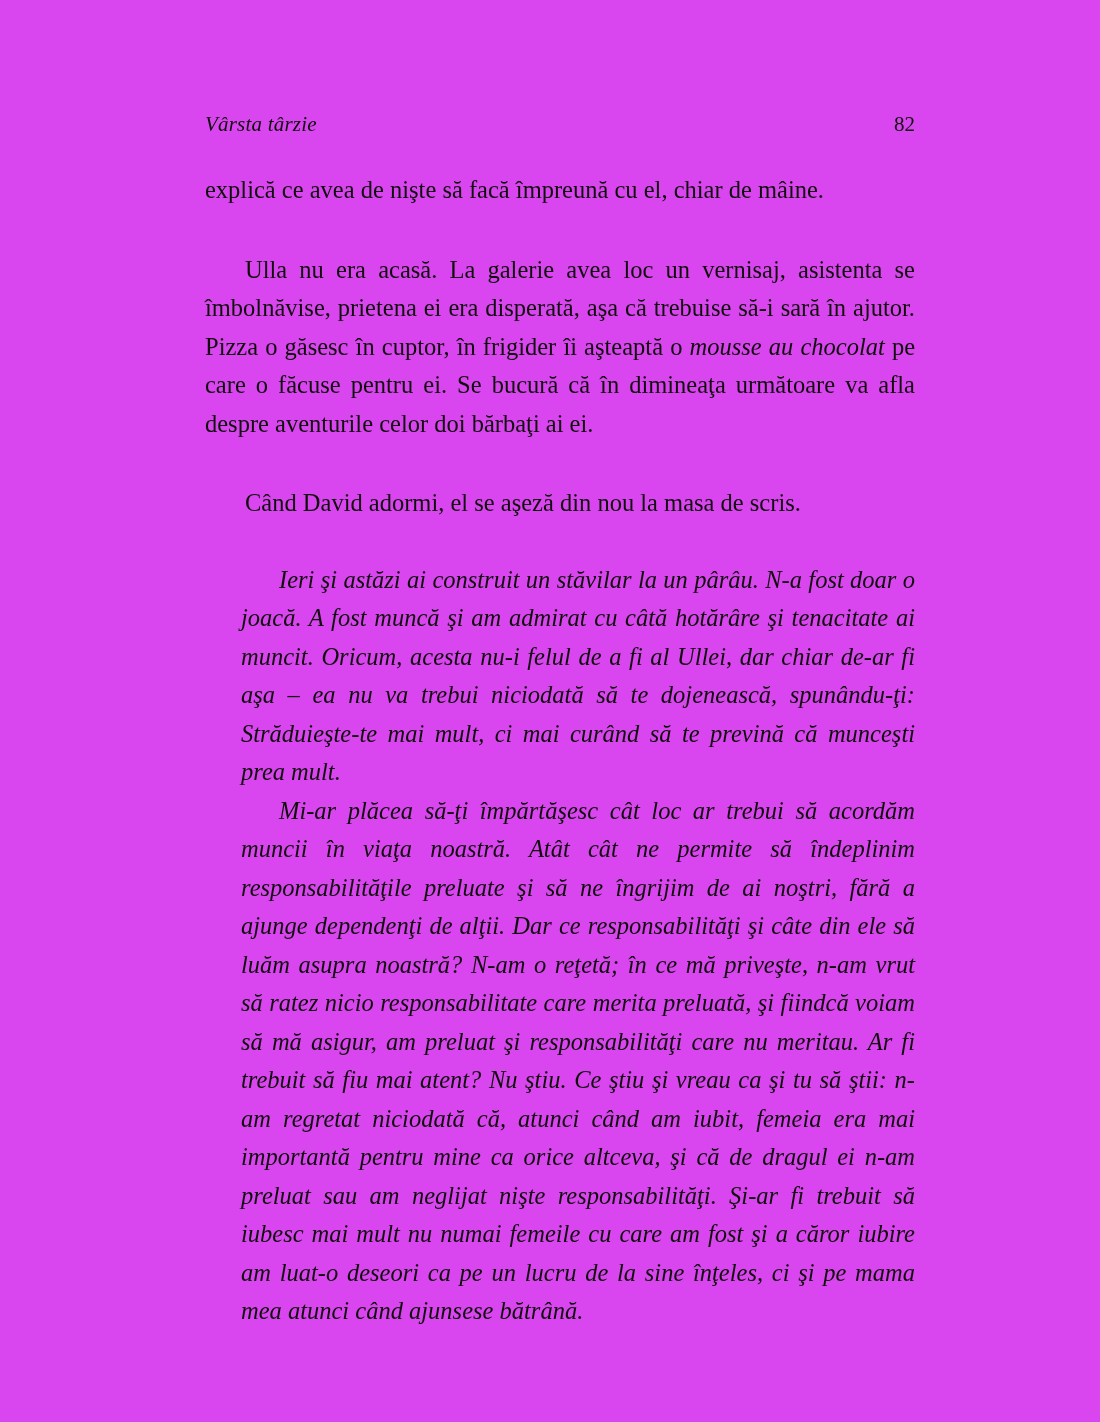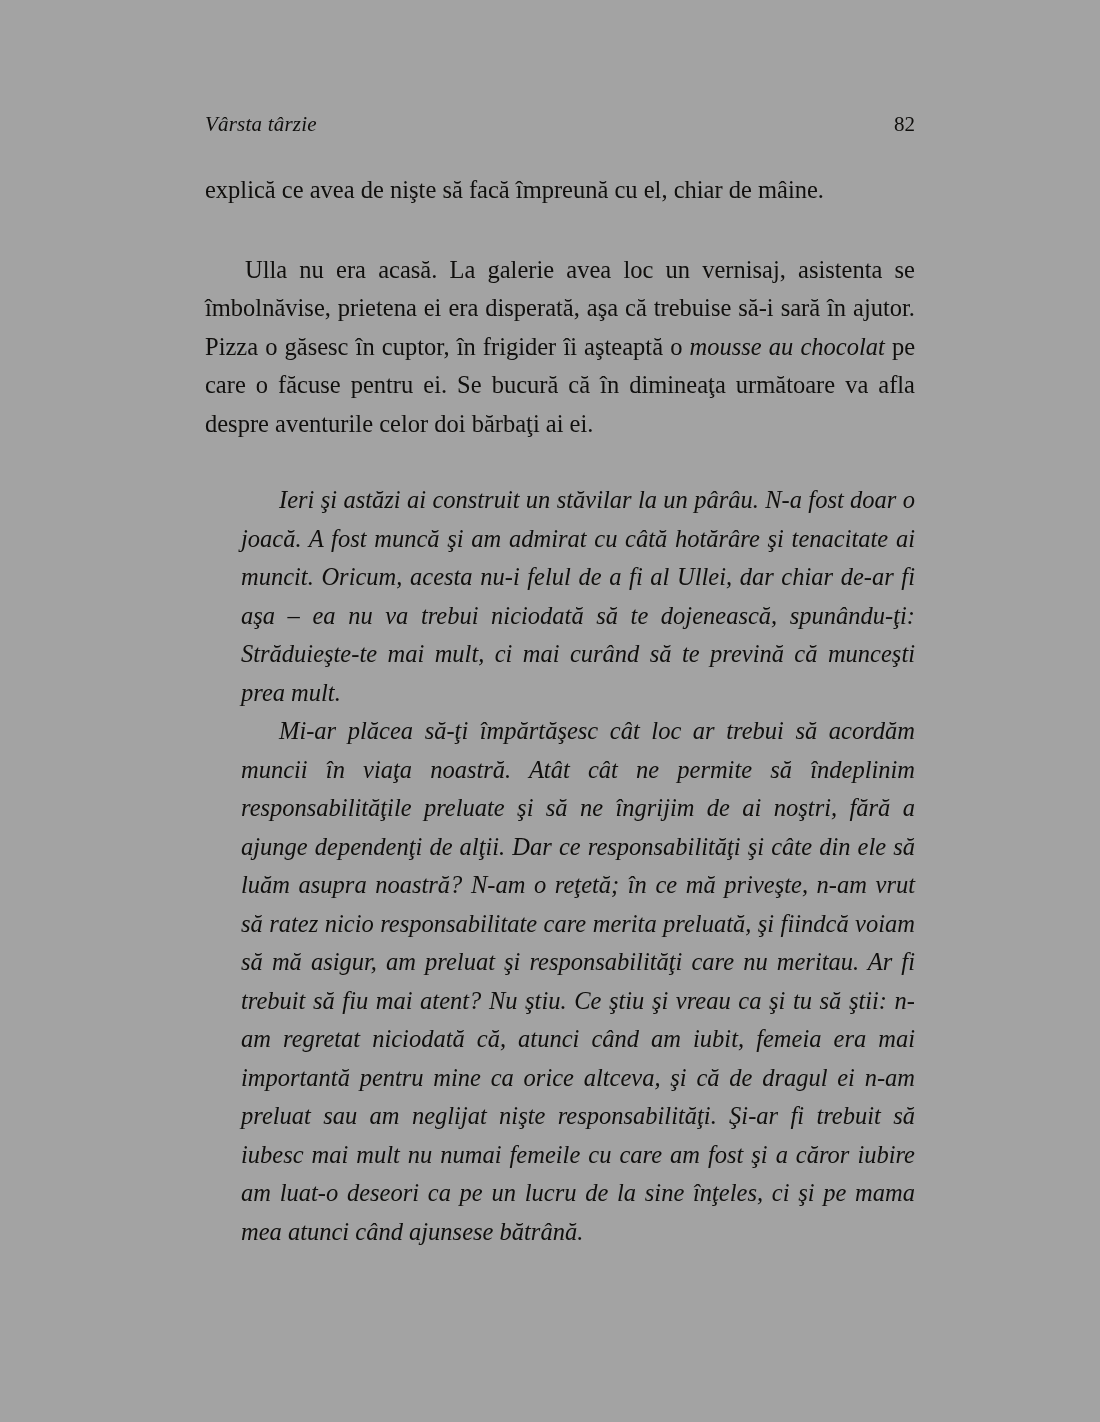--- a/index.html
+++ b/index.html
@@ -14,21 +14,21 @@
     color: #100f0d;
     position: relative;
     overflow: hidden;
   }
   .page {
     position: absolute;
     left: 0;
     top: 0;
     width: 1100px;
     height: 1422px;
-    background: #a3a3a3;
+    background: #d946ef;
   }
   .content {
     position: absolute;
     left: 205px;
     top: 112px;
     width: 710px;
   }
   .running-head {
     display: flex;
     justify-content: space-between;
@@ -83,20 +83,21 @@
   <div class="content">
 
     <div class="running-head">
       <span class="title">Vârsta târzie</span>
       <span class="folio">82</span>
     </div>
 
     <div class="body-text">
       <p>explică ce avea de nişte să facă împreună cu el, chiar de mâine.</p>
       <p class="indent"><span>Ulla nu era acasă. La galerie avea loc un vernisaj, asistenta se îmbolnăvise, prietena ei era disperată, aşa că trebuise să-i sară în ajutor. Pizza o găsesc în cuptor, în frigider îi aşteaptă o </span><em class="title-it">mousse au chocolat</em><span> pe care o făcuse pentru ei. Se bucură că în dimineaţa următoare va afla despre aventurile celor doi bărbaţi ai ei.</span></p>
+      <p class="indent">Când David adormi, el se aşeză din nou la masa de scris.</p>
     </div>
 
     <div class="letter">
       <p>Ieri şi astăzi ai construit un stăvilar la un pârâu. N-a fost doar o joacă. A fost muncă şi am admirat cu câtă hotărâre şi tenacitate ai muncit. Oricum, acesta nu-i felul de a fi al Ullei, dar chiar de-ar fi aşa – ea nu va trebui niciodată să te dojenească, spunându-ţi: Străduieşte-te mai mult, ci mai curând să te prevină că munceşti prea mult.</p>
       <p>Mi-ar plăcea să-ţi împărtăşesc cât loc ar trebui să acordăm muncii în viaţa noastră. Atât cât ne permite să îndeplinim responsabilităţile preluate şi să ne îngrijim de ai noştri, fără a ajunge dependenţi de alţii. Dar ce responsabilităţi şi câte din ele să luăm asupra noastră? N-am o reţetă; în ce mă priveşte, n-am vrut să ratez nicio responsabilitate care merita preluată, şi fiindcă voiam să mă asigur, am preluat şi responsabilităţi care nu meritau. Ar fi trebuit să fiu mai atent? Nu ştiu. Ce ştiu şi vreau ca şi tu să ştii: n-am regretat niciodată că, atunci când am iubit, femeia era mai importantă pentru mine ca orice altceva, şi că de dragul ei n-am preluat sau am neglijat nişte responsabilităţi. Şi-ar fi trebuit să iubesc mai mult nu numai femeile cu care am fost şi a căror iubire am luat-o deseori ca pe un lucru de la sine înţeles, ci şi pe mama mea atunci când ajunsese bătrână.</p>
     </div>
 
   </div>
 </div>
 

